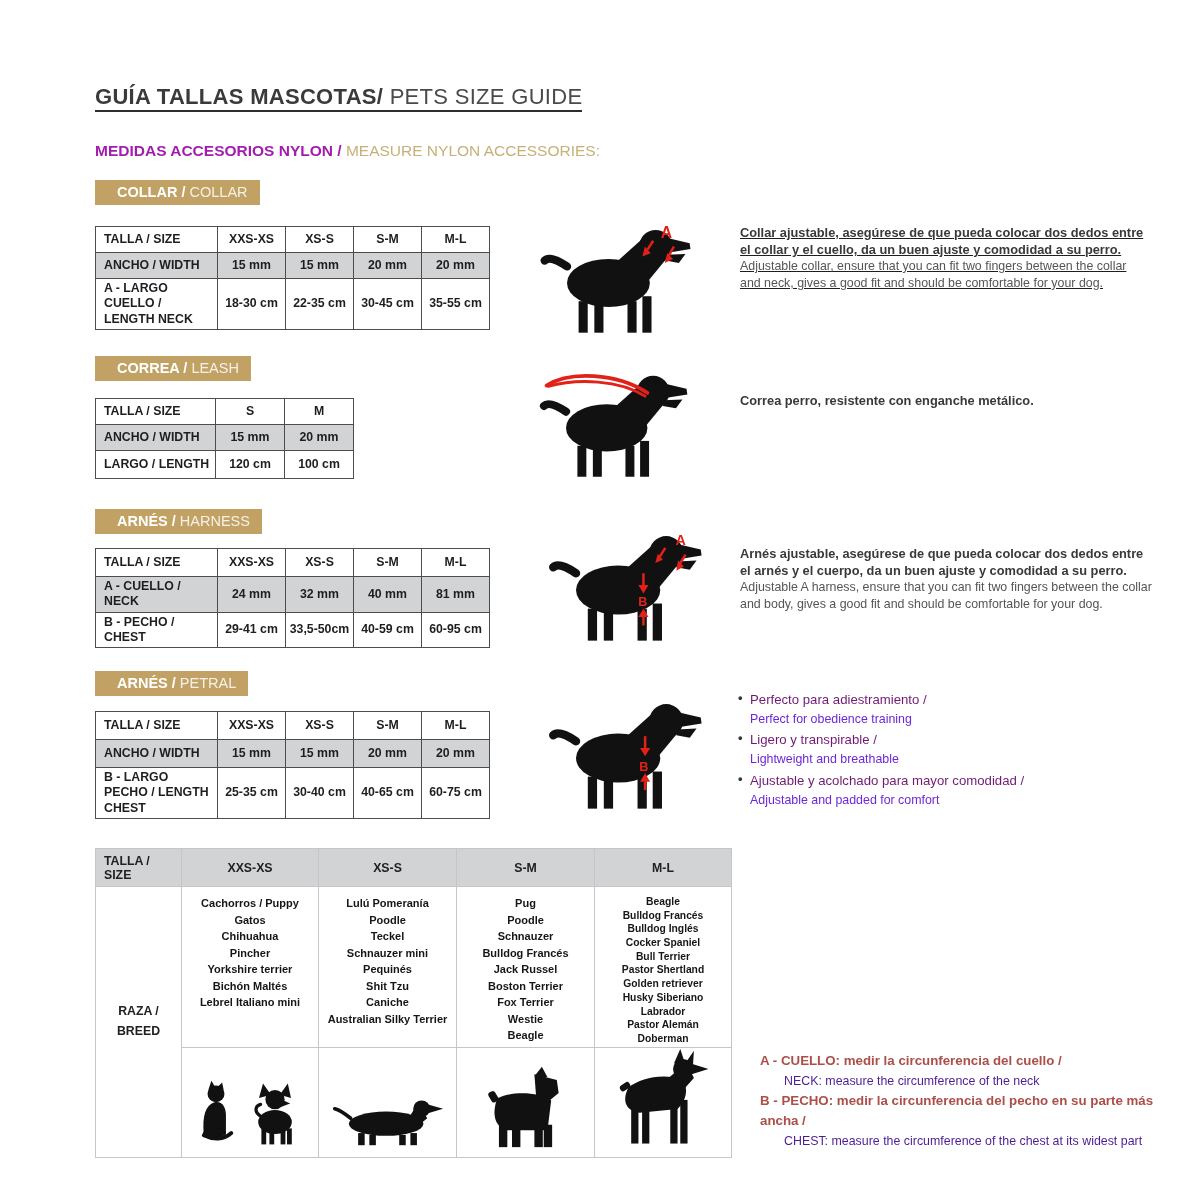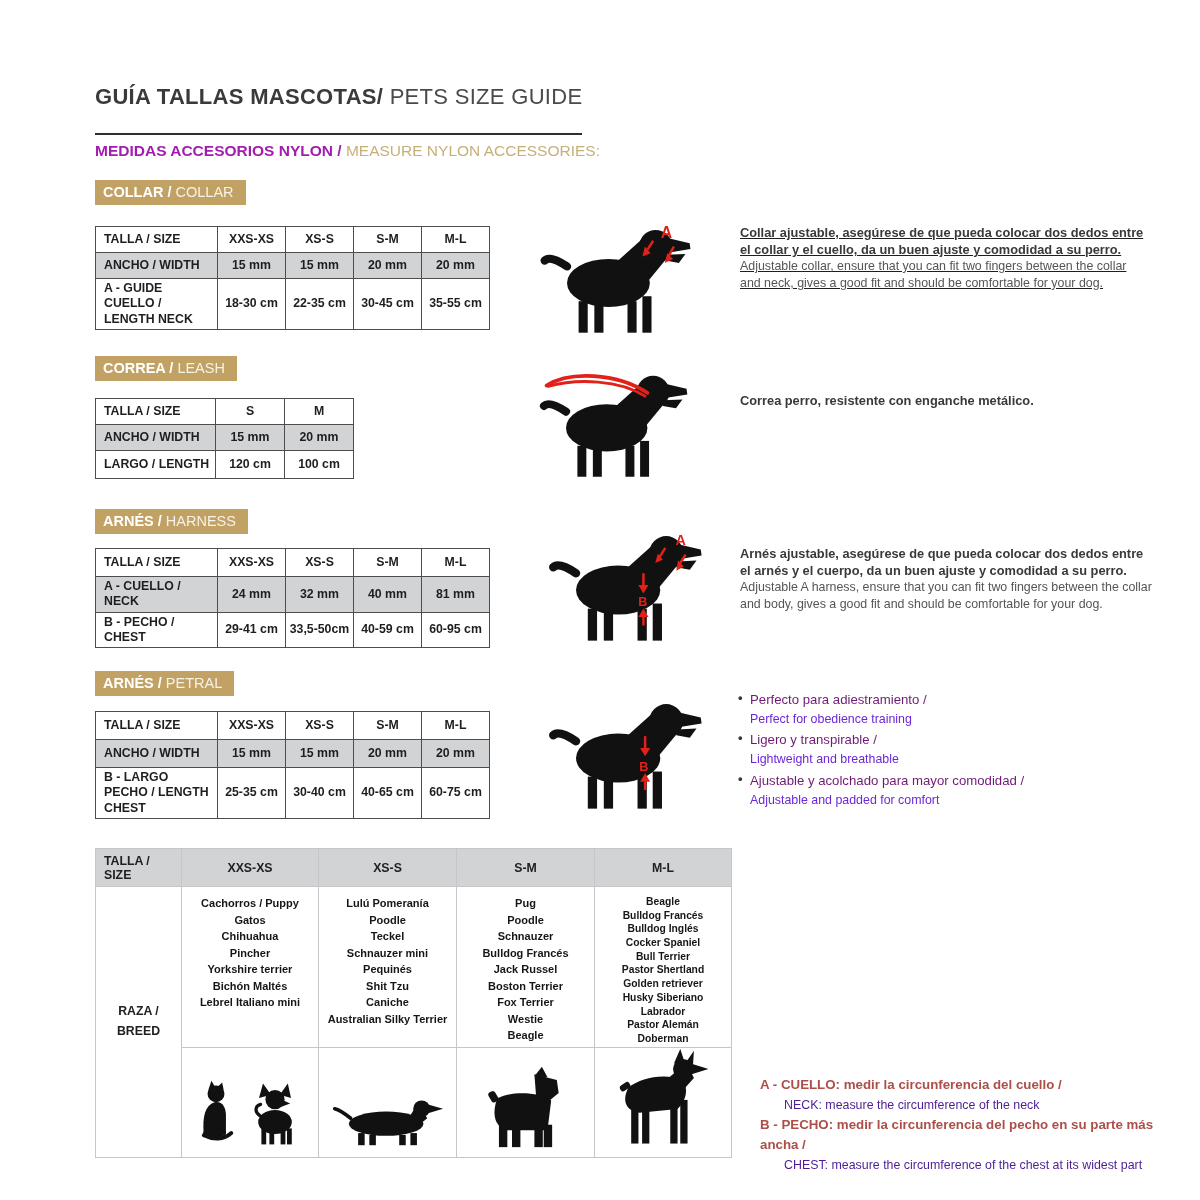--- a/index.html
+++ b/index.html
@@ -1,29 +1,29 @@
 <!DOCTYPE html>
 <html><head>
 <meta charset="utf-8">
 <style>
   html,body{margin:0;padding:0;background:#ffffff;}
   body{width:1200px;height:1200px;position:relative;font-family:"Liberation Sans",sans-serif;color:#1e1e20;}
   .abs{position:absolute;}
 
   
-  .title{left:95px;top:84px;font-size:22px;letter-spacing:.3px;border-bottom:2px solid #2e2e30;padding-bottom:23px;white-space:nowrap;}
+  .title{left:95px;top:84px;font-size:22px;letter-spacing:.3px;border-bottom:2px solid #2e2e30;padding-bottom:0;white-space:nowrap;}
   .title .es{font-weight:bold;color:#3a3a3c;}
   .title .en{font-weight:normal;color:#4a4a4d;}
 
   .subtitle{left:95px;top:142px;font-size:15.5px;white-space:nowrap;}
   .subtitle .es{font-weight:bold;color:#a21caf;}
   .subtitle .en{font-weight:normal;color:#c6b078;}
 
   
-  .badge{background:#c2a264;color:#fff;font-size:14.5px;padding:4px 12px 5px 8px;display:inline-block;white-space:nowrap;}
+  .badge{background:#c2a264;color:#fff;font-size:14.5px;padding:4px 12px 5px 22px;display:inline-block;white-space:nowrap;}
   .badge .es{font-weight:bold;}
   .badge .en{font-weight:normal;color:rgba(255,255,255,.85);}
 
   
   table.sz{border-collapse:collapse;table-layout:fixed;}
   table.sz td{border:1px solid #4d4d4f;font-weight:bold;color:#1e1e20;font-size:12.3px;text-align:center;padding:2px 3px;line-height:1.25;}
   table.sz td.lbl{text-align:left;padding-left:8px;}
   table.sz tr.gray td{background:#d2d3d5;}
 
   
@@ -43,21 +43,21 @@
   table.breeds td{border:1px solid #c6c6c8;}
   table.breeds tr.bhead td{background:#d2d3d5;font-weight:bold;font-size:12.3px;text-align:center;color:#212123;}
   table.breeds tr.bhead td.lbl{text-align:left;padding-left:8px;}
   .bcell{vertical-align:top;text-align:center;font-weight:bold;font-size:11px;line-height:1.5;padding-top:8px;white-space:pre-line;color:#161618;}
   .bcell.ml{font-size:10.3px;line-height:1.33;}
   .raza{text-align:center;font-weight:bold;font-size:12.3px;vertical-align:middle;line-height:1.6;color:#212123;}
   .sil{vertical-align:bottom;text-align:center;padding-bottom:8px;}
   .sil svg{display:inline-block;vertical-align:bottom;}
 
   
-  .notes{width:430px;margin-top:24px;}
+  .notes{width:430px;}
   .notes .es{font-weight:bold;color:#ac4f49;font-size:13.3px;line-height:1.55;}
   .notes .en{font-weight:normal;color:#4c1d95;font-size:12.4px;line-height:1.55;padding-left:24px;}
 
   
   .redln{stroke:#e22118;stroke-width:3;}
   .redfill{fill:#e22118;}
   text.mark{fill:#e22118;font-weight:bold;font-family:"Liberation Sans",sans-serif;}
 </style>
 </head>
 <body>
@@ -90,21 +90,21 @@
     <td>M-L</td>
   </tr>
   <tr class="gray" style="height:26px;">
     <td class="lbl">ANCHO / WIDTH</td>
     <td>15 mm</td>
     <td>15 mm</td>
     <td>20 mm</td>
     <td>20 mm</td>
   </tr>
   <tr style="height:42px;">
-    <td class="lbl">A - GUIDE CUELLO / LENGTH NECK</td>
+    <td class="lbl">A - LARGO CUELLO / LENGTH NECK</td>
     <td>18-30 cm</td>
     <td>22-35 cm</td>
     <td>30-45 cm</td>
     <td>35-55 cm</td>
   </tr>
 </tbody>
   </table>
 
 <svg class="abs" style="left:536px;top:220px;" width="178" height="116" viewBox="0 0 200 140">
   <g fill="#111">

